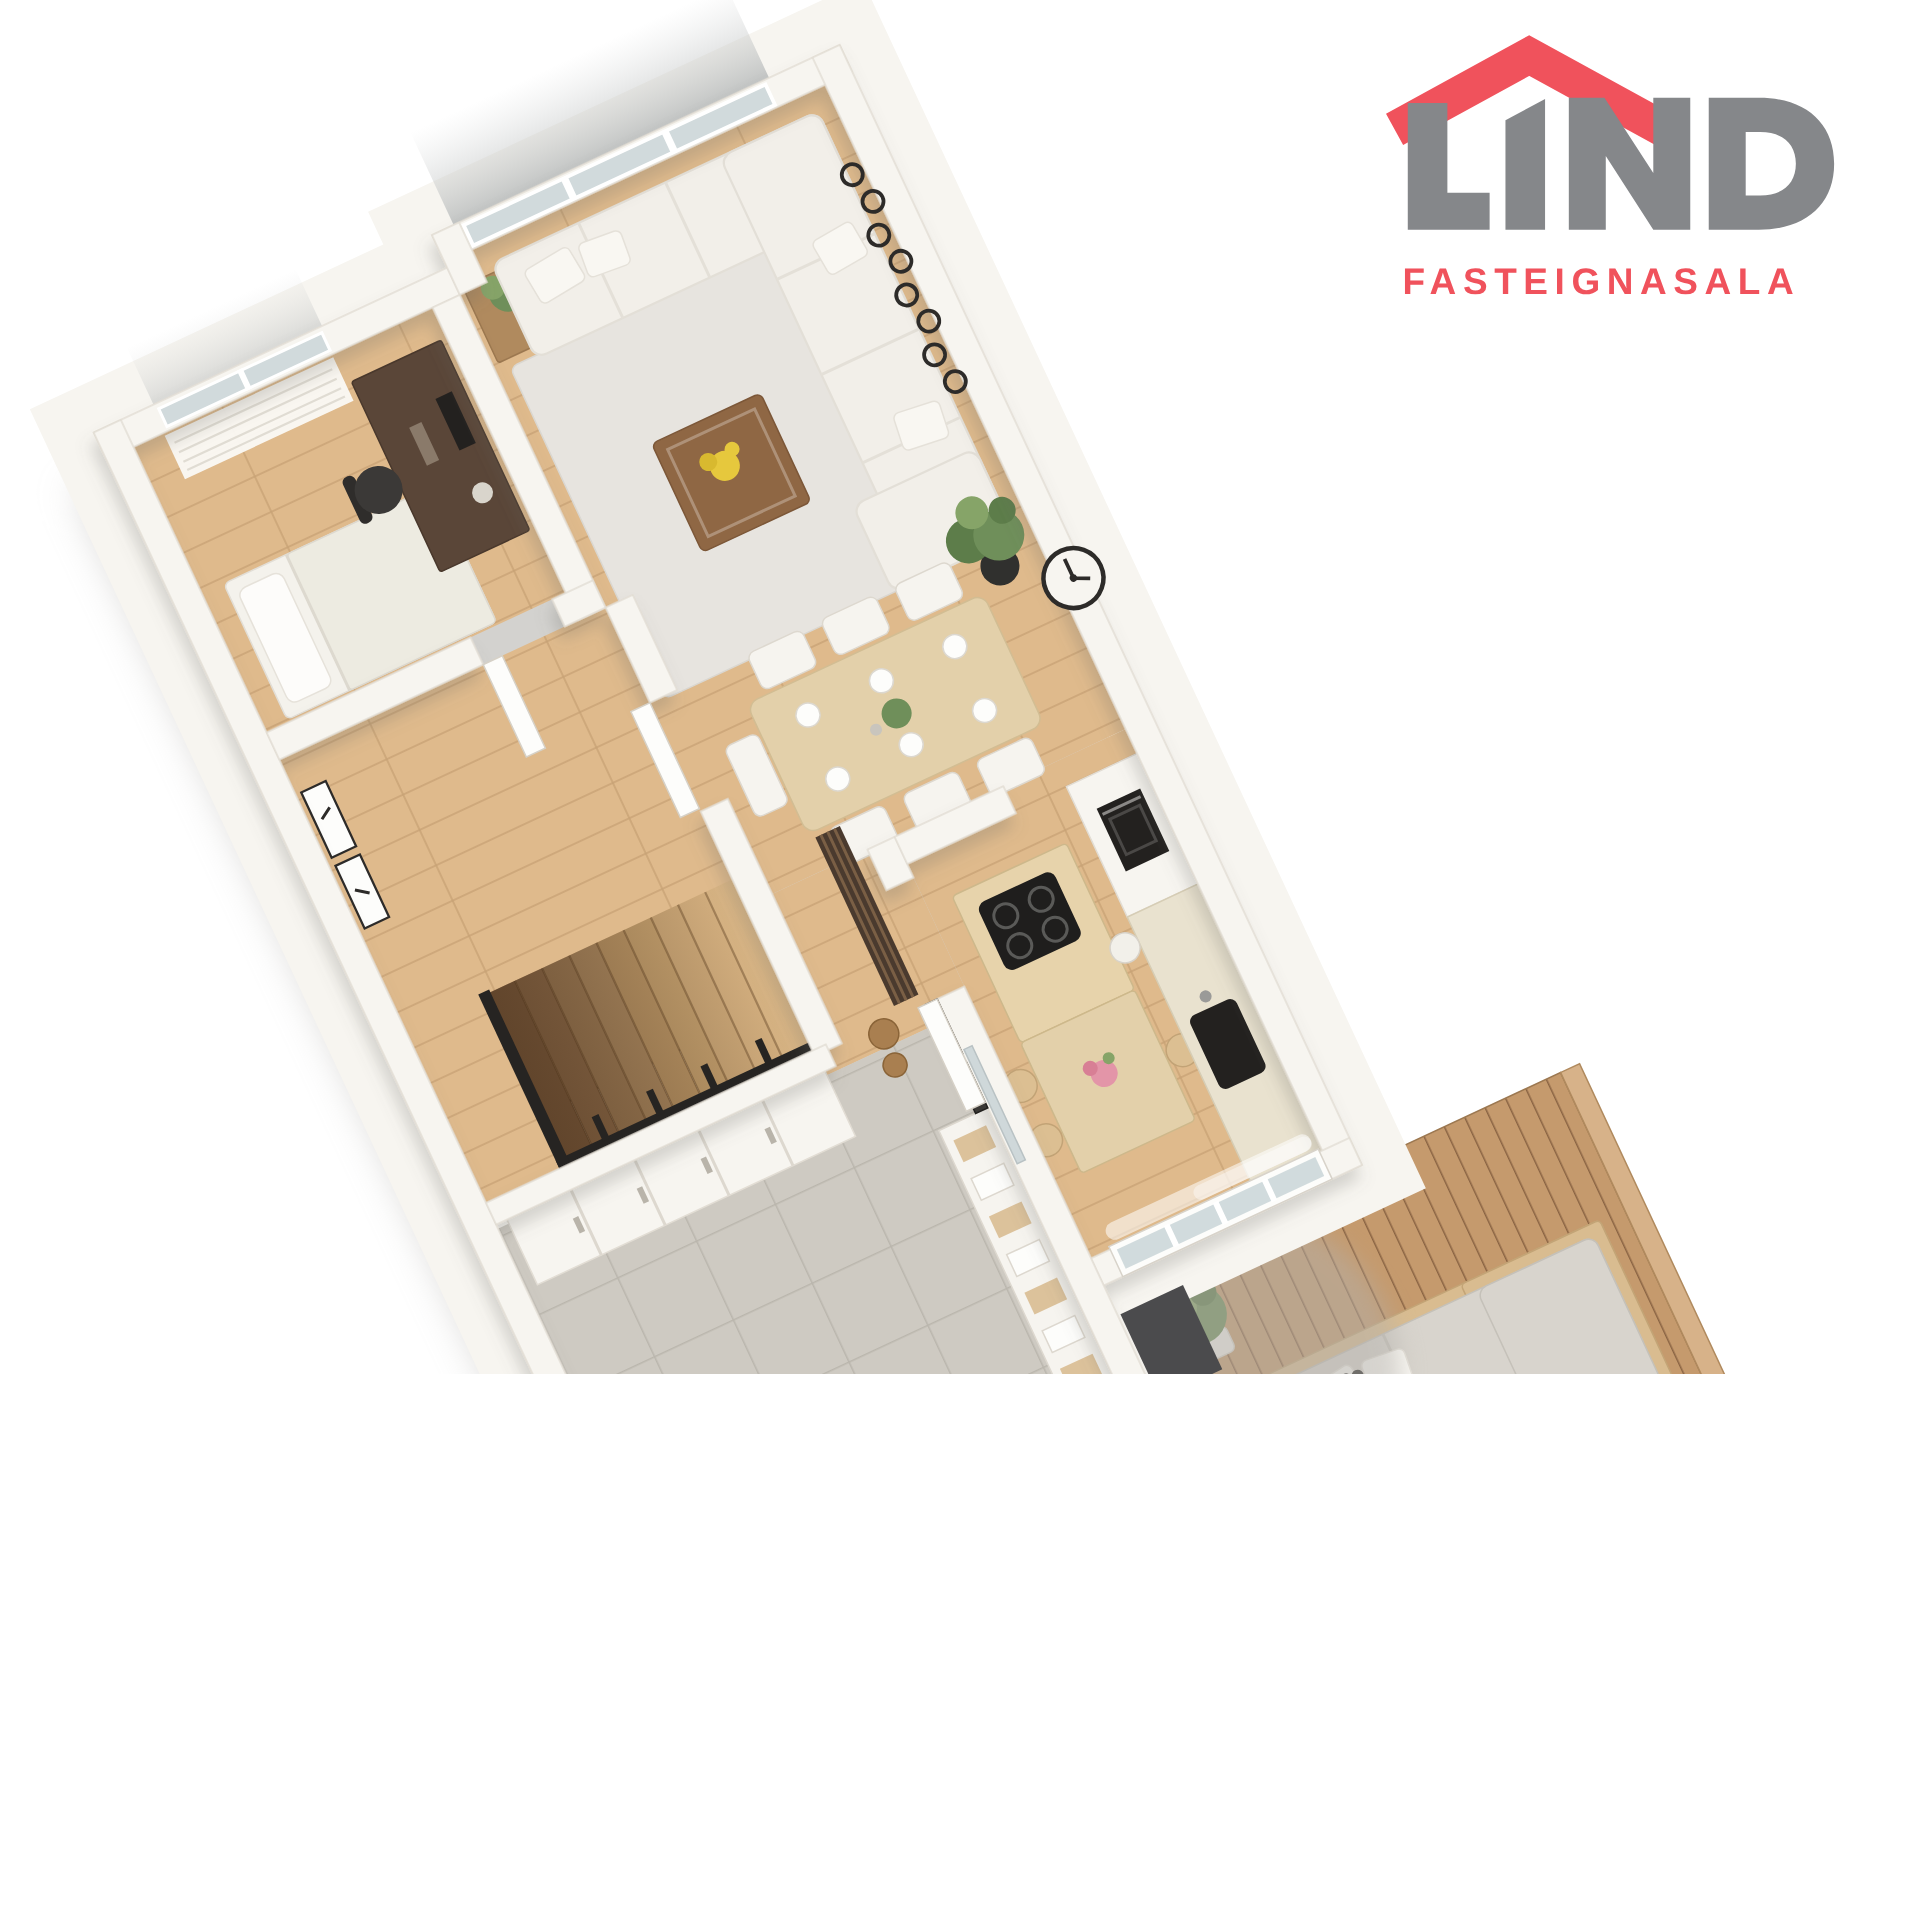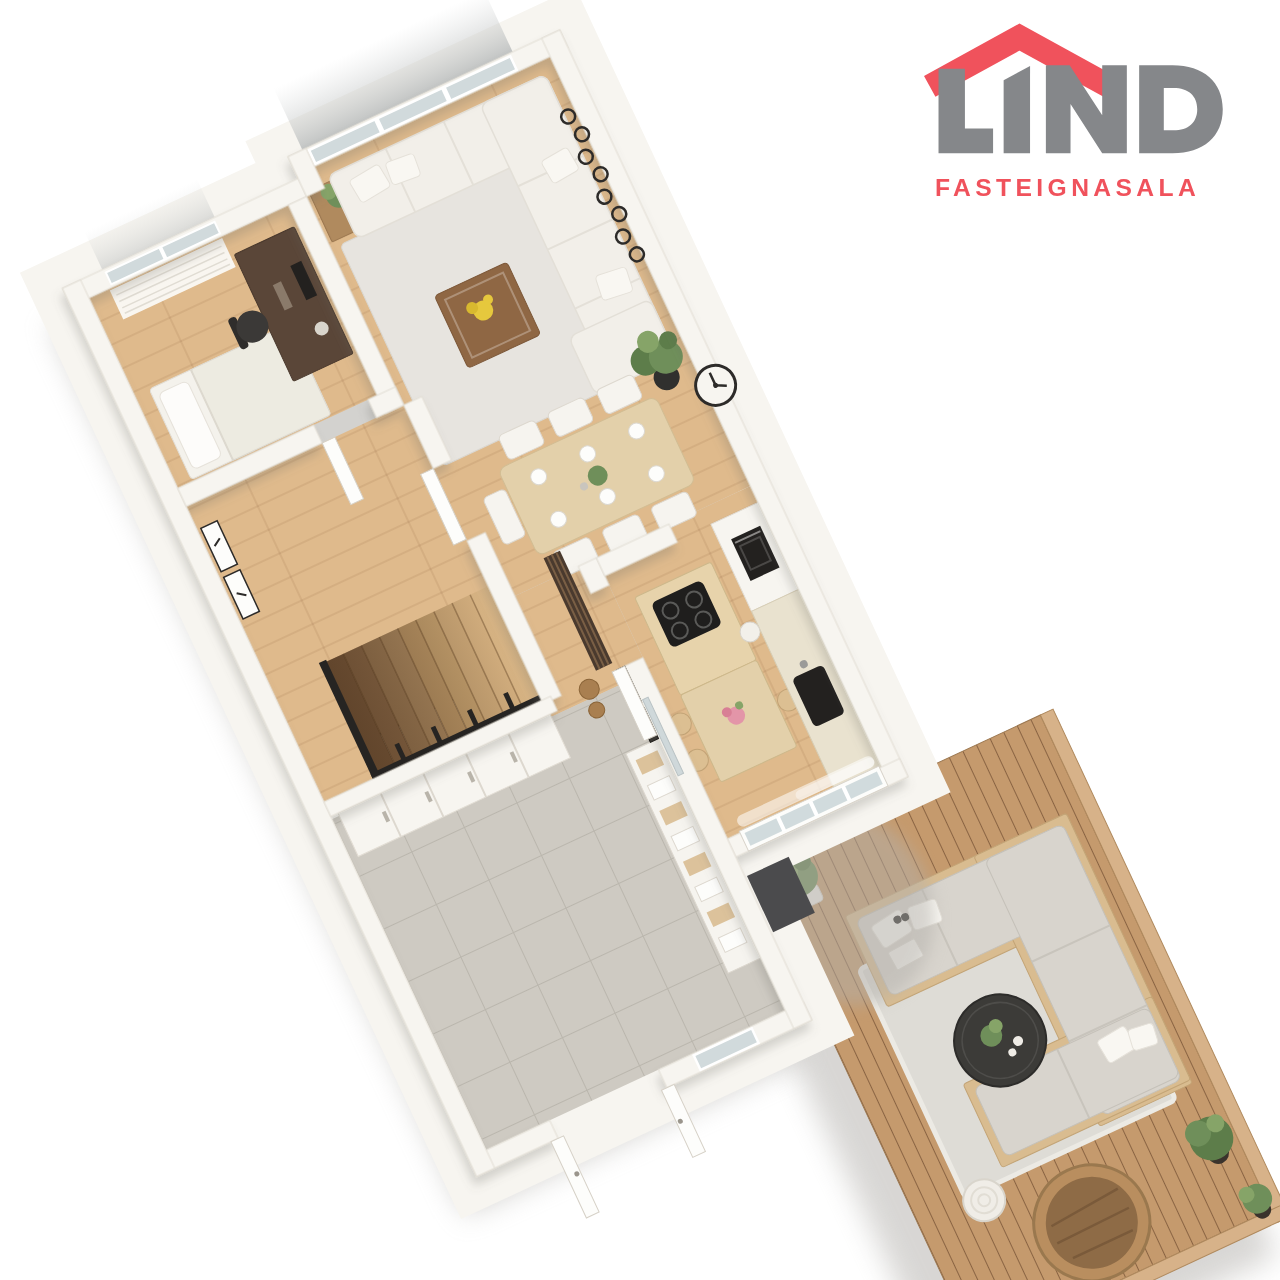--- a/index.html
+++ b/index.html
@@ -1,16 +1,16 @@
 <!DOCTYPE html>
 <html style="--wall: #f7f5f0; --wall_edge: #e2ddd4; --floor_wood: #dfba8c; --floor_tile: #cecac2; --carpet: #e7e4df; --deck_wood: #c59a6d; --deck_line: #8a6443; --deck_edge: #d7b289; --glass: #ccd7d9; --sofa_white: #f2efe9; --sofa_outdoor: #d8d4cd; --wood_table: #e3d0aa; --wood_mid: #b08a5e; --wood_dark: #8f6744; --black: #2d2b29; --plant: #6f8f5a; --plant_light: #86a468; --plant_dark: #5d7d4a; --logo_red: #f0525c; --logo_gray: #85878a; --shadow: #a9a6a1;"><head>
 <meta charset="utf-8">
 <style>
   html,body{margin:0;padding:0;background:#ffffff;}
-  #canvas{position:relative;width:1280px;height:1280px;background:#ef4444;overflow:hidden;
+  #canvas{position:relative;width:1280px;height:916px;background:#ef4444;overflow:hidden;
           font-family:"Liberation Sans", sans-serif;}
   svg{display:block;}
   .wall{fill:var(--wall);stroke:var(--wall_edge);stroke-width:1;}
   .rim{fill:none;stroke:var(--wall);stroke-width:64;stroke-linejoin:miter;}
   .door{fill:#fdfdfb;stroke:#d6d1c7;stroke-width:1;}
   .glass{fill:var(--glass);opacity:.9;}
   .sofa{fill:var(--sofa_white);stroke:#e3dfd7;stroke-width:1.5;}
   .pillow{fill:#f9f7f2;stroke:#e5e1d9;stroke-width:1;}
   .osofa{fill:var(--sofa_outdoor);stroke:#c5c1b9;stroke-width:1;}
   .obase{fill:#d9bc90;stroke:#c3a476;stroke-width:1;}

